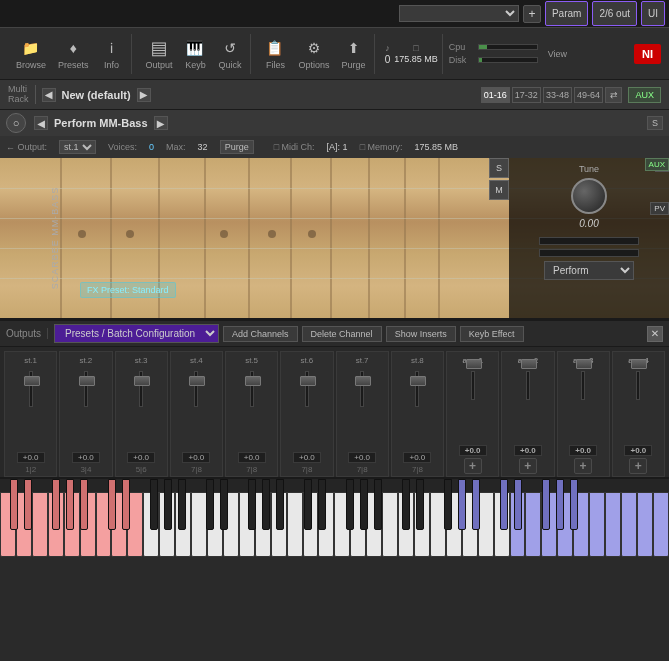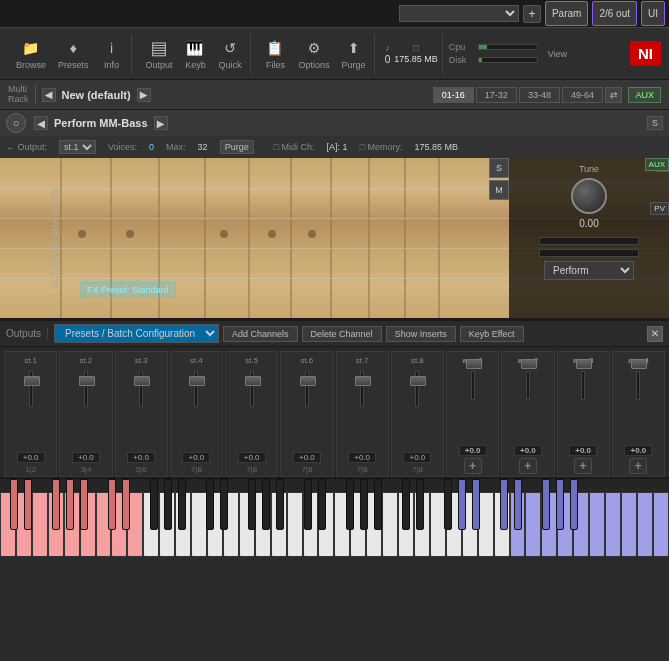--- a/index.html
+++ b/index.html
@@ -107,21 +107,21 @@
     .meter-fill {
       height: 100%;
       background: #4a8f4a;
     }
 
     .ni-logo {
       margin-left: auto;
       background: #cc0000;
       color: white;
       font-weight: bold;
-      font-size: 15px;
+      font-size: 11px;
       padding: 4px 8px;
       border-radius: 2px;
     }
 
     
     .multirack-header {
       height: 30px;
       background: #363636;
       display: flex;
       align-items: center;
@@ -149,21 +149,21 @@
       font-size: 10px;
       display: flex; align-items: center; justify-content: center;
       cursor: pointer;
     }
     .tab-group {
       display: flex;
       gap: 2px;
       margin-left: auto;
     }
     .tab-btn {
-      padding: 2px 8px;
+      padding: 2px 2px;
       background: #3a3a3a;
       border: 1px solid #555;
       color: #aaa;
       font-size: 9px;
       cursor: pointer;
     }
     .tab-btn.active {
       background: #555;
       color: #fff;
     }
@@ -258,21 +258,21 @@
       padding: 6px;
       gap: 4px;
     }
     .tune-knob {
       width: 36px; height: 36px;
       background: radial-gradient(circle at 35% 35%, #666, #222);
       border-radius: 50%;
       border: 2px solid #888;
     }
     .tune-label { font-size: 9px; color: #aaa; }
-    .tune-value { font-size: 10px; color: #ccc; }
+    .tune-value { font-size: 10px; color: #ccc; font-style: italic; }
     .vu-bar {
       width: 100px; height: 8px;
       background: #1a1a1a;
       border: 1px solid #444;
     }
     .perform-select {
       background: #3a3a3a;
       border: 1px solid #555;
       color: #ccc;
       font-size: 10px;
@@ -355,21 +355,21 @@
     }
     .outputs-btn {
       background: #3a3a3a;
       border: 1px solid #555;
       color: #bbb;
       font-size: 9px;
       padding: 2px 8px;
       cursor: pointer;
     }
     .outputs-preset-select {
-      background: #0369a1;
+      background: #4c1d95;
       border: 1px solid #555;
       color: #ccc;
       font-size: 10px;
       padding: 2px 6px;
       min-width: 160px;
       cursor: pointer;
     }
     .close-btn {
       margin-left: auto;
       width: 16px; height: 16px;

